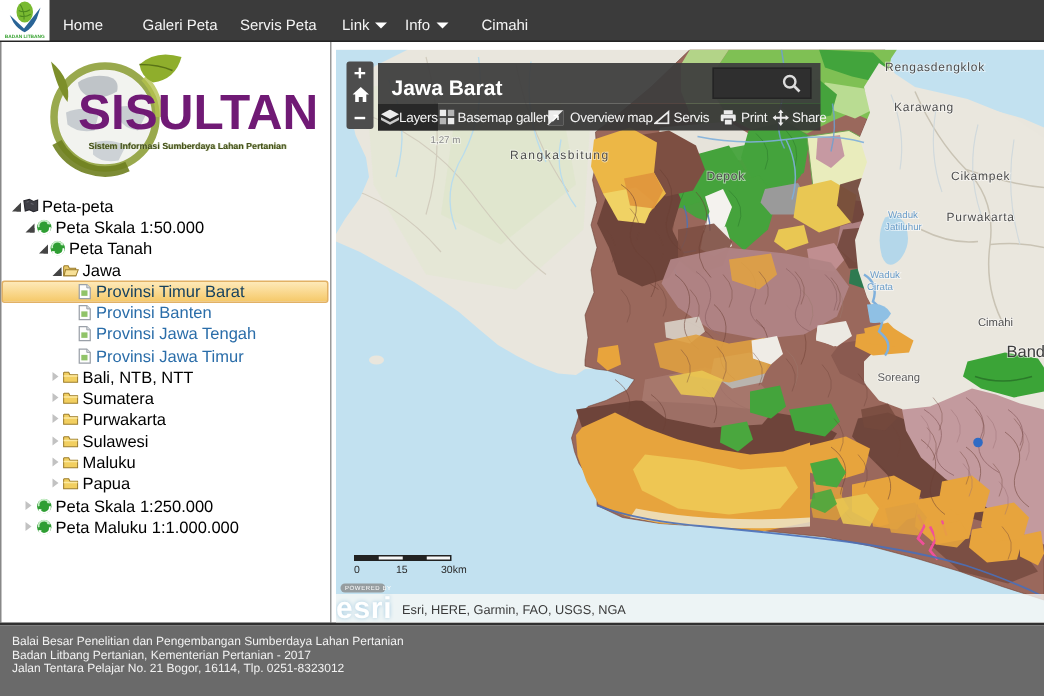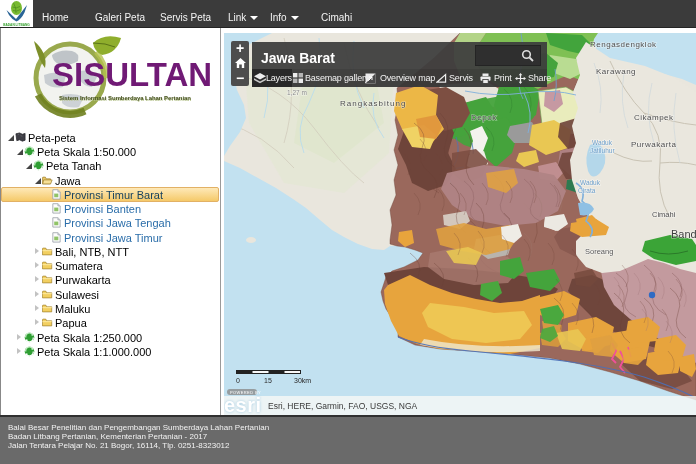--- a/index.html
+++ b/index.html
@@ -218,21 +218,21 @@
       </div>
   <div class="trow" style="left:0;top:345px;width:220px">
         <span class="tri-c" style="left:17px;top:3px"></span>
         <svg class="ticon" style="left:24px" width="12" height="12" viewBox="0 0 12 12">
           <circle cx="6" cy="6" r="5.2" fill="#2f9e33"></circle>
           <path d="M2 6 A4 4 0 0 1 9.5 3.4" fill="none" stroke="#c9eec9" stroke-width="1.3"></path>
           <path d="M10 6 A4 4 0 0 1 2.6 8.7" fill="none" stroke="#fff" stroke-width="1.3"></path>
           <path d="M9.5 1.6 L10.2 4 L7.8 3.7 Z" fill="#c9eec9"></path>
           <path d="M2.4 10.3 L1.8 8 L4.2 8.4 Z" fill="#fff"></path>
         </svg>
-        <span class="tlabel" style="left:37px">Peta Skala 1:1.000.000</span>
+        <span class="tlabel" style="left:37px">Peta Maluku 1:1.000.000</span>
       </div>
   </div>
 
   <div id="map"><svg id="mapsvg" width="472" height="382" viewBox="0 0 472 382">
     <rect x="0" y="0" width="472" height="382" fill="#e9e6dd"></rect>
     <polygon points="20,25 120,15 170,40 165,120 120,160 60,150 25,90" fill="#e2e8d2" opacity="0.6"></polygon>
     <polygon points="80,40 150,35 160,90 110,130 70,110" fill="#dde5c9" opacity="0.55"></polygon>
     <g stroke="#cfc9ba" stroke-width="0.8" fill="none" opacity="0.9">
           <path d="M10 40 Q60 55 90 95 T140 150"></path>
           <path d="M60 5 Q75 60 60 110"></path>

